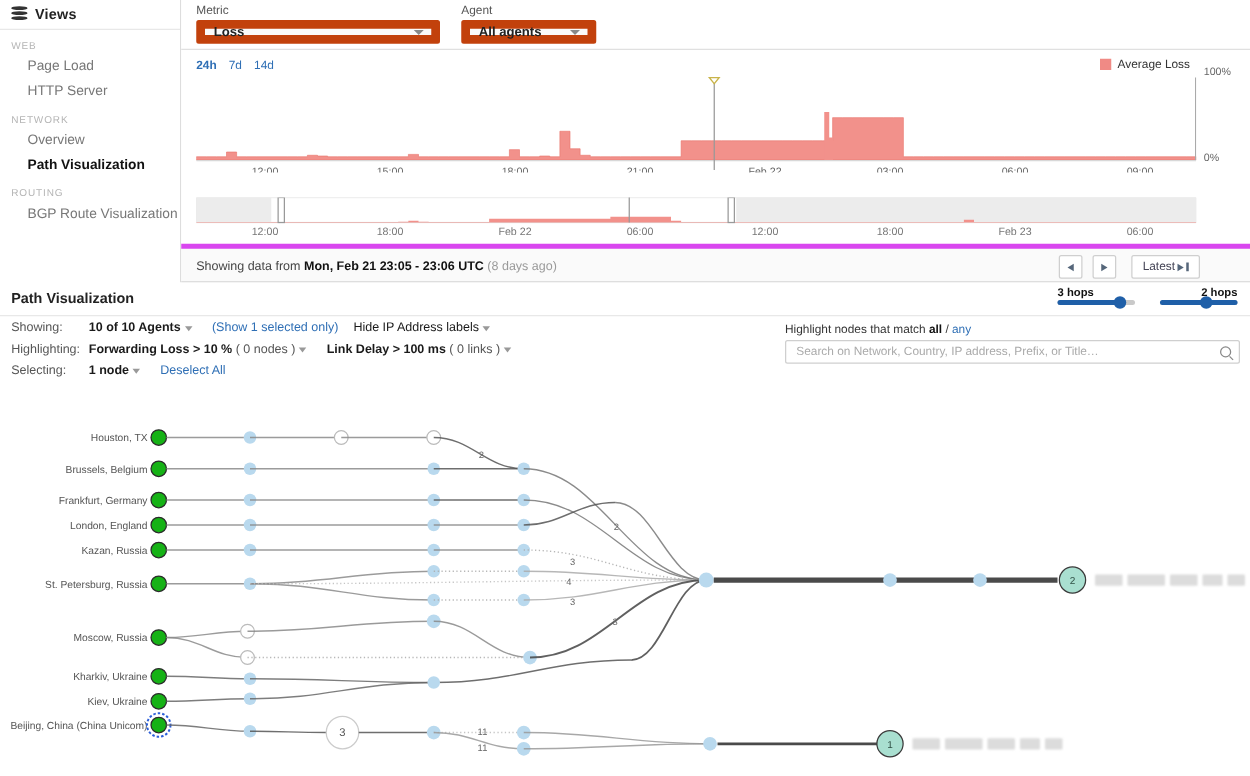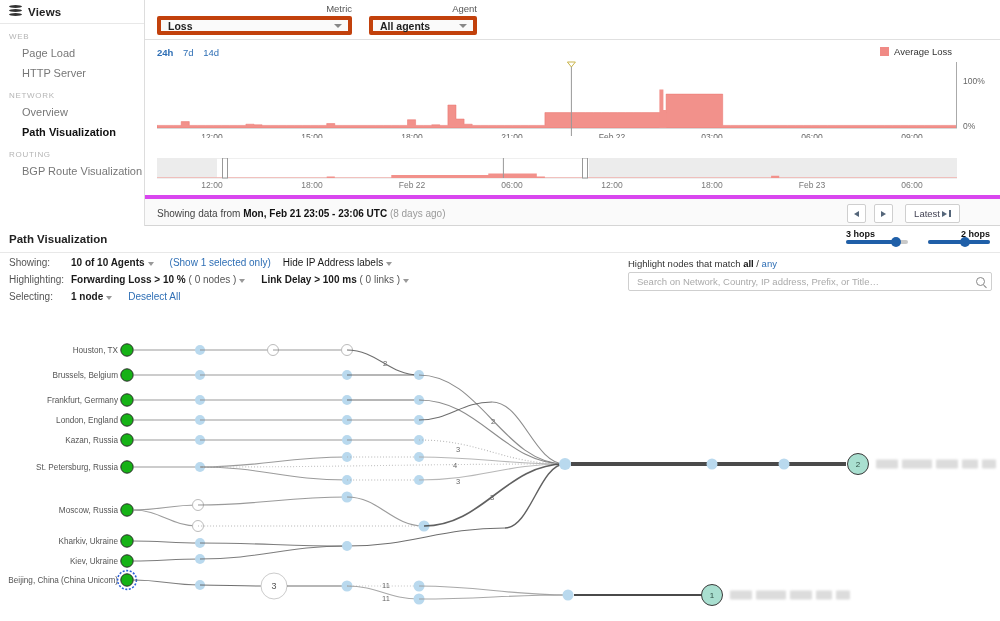--- a/index.html
+++ b/index.html
@@ -61,23 +61,23 @@
       #d2d2d2 25px,#d2d2d2 38px,#f2f2f2 38px,#f2f2f2 41px,
       #d9d9d9 41px,#d9d9d9 52px);
     filter: blur(1.2px);
     opacity:.95;
   }
 
   
   #controls { position:absolute; left:145px; top:0; width:855px; height:40px;
               border-bottom:1px solid #e0e0e0; background:#fff; }
   .ctl { position:absolute; top:3px; }
-  .ctl-label { font-size:9.5px; color:#555; margin-bottom:2px;text-align:right; }
+  .ctl-label { font-size:9.5px; color:#555; margin-bottom:2px; }
   .select-box {
-    position:relative; height:19px; border:4px solid #c2410c;
+    position:relative; height:19px; border:7px solid #c2410c;
     background:#fafafa; border-radius:2px;
     display:flex; align-items:center;
     padding:0 18px 0 7px; font-size:10.5px; font-weight:bold; color:#222;
     cursor:pointer;
   }
   .caret {
     position:absolute; right:6px; top:50%; margin-top:-2px;
     width:0;height:0;border-left:4px solid transparent;border-right:4px solid transparent;
     border-top:4px solid #888;
   }
@@ -251,21 +251,21 @@
             <text x="355" y="80" class="tick-label" text-anchor="middle" font-size="8.5" fill="#777" font-family="&quot;Liberation Sans&quot;, sans-serif">21:00</text>
             <text x="455" y="80" class="tick-label" text-anchor="middle" font-size="8.5" fill="#777" font-family="&quot;Liberation Sans&quot;, sans-serif">Feb 22</text>
             <text x="555" y="80" class="tick-label" text-anchor="middle" font-size="8.5" fill="#777" font-family="&quot;Liberation Sans&quot;, sans-serif">03:00</text>
             <text x="655" y="80" class="tick-label" text-anchor="middle" font-size="8.5" fill="#777" font-family="&quot;Liberation Sans&quot;, sans-serif">06:00</text>
             <text x="755" y="80" class="tick-label" text-anchor="middle" font-size="8.5" fill="#777" font-family="&quot;Liberation Sans&quot;, sans-serif">09:00</text>
             <line x1="414.40000000000003" y1="2" x2="414.40000000000003" y2="76" stroke="#999" stroke-width="1"></line>
             <path d="M410.40000000000003,2 L418.40000000000003,2 L414.40000000000003,7 Z" fill="#fff" stroke="#c9b44a"></path>
             <line x1="799.5" y1="2" x2="799.5" y2="68" stroke="#aaa"></line>
           </svg>
       </div>
-      <div class="y-label" style="left:818px; top:36px;">100%</div>
+      <div class="y-label" style="left:818px; top:12px;">100%</div>
       <div class="y-label" style="left:818px; top:81px;">0%</div>
 
       <div id="mini">
         <svg width="800" height="32" id="mini-svg">
             <rect x="0" y="0" width="800" height="20" fill="#ffffff" stroke="#e0e0e0"></rect>
             <rect x="0" y="0" width="60" height="20" fill="#ececec"></rect>
             <rect x="432" y="0" width="368" height="20" fill="#ececec"></rect>
             <path d="M0,20 L0.0,19.6 L8.1,19.6 L8.1,19.6 L16.2,19.6 L16.2,19.6 L24.2,19.6 L24.2,19.6 L32.3,19.6 L32.3,19.6 L40.4,19.6 L40.4,19.6 L48.5,19.6 L48.5,19.6 L56.6,19.6 L56.6,19.6 L64.6,19.6 L64.6,19.6 L72.7,19.6 L72.7,19.6 L80.8,19.6 L80.8,19.6 L88.9,19.6 L88.9,19.6 L97.0,19.6 L97.0,19.6 L105.1,19.6 L105.1,19.6 L113.1,19.6 L113.1,19.6 L121.2,19.6 L121.2,19.6 L129.3,19.6 L129.3,19.6 L137.4,19.6 L137.4,19.6 L145.5,19.6 L145.5,19.6 L153.5,19.6 L153.5,19.6 L161.6,19.6 L161.6,19.4 L169.7,19.4 L169.7,18.5 L177.8,18.5 L177.8,19.4 L185.9,19.4 L185.9,19.6 L193.9,19.6 L193.9,19.6 L202.0,19.6 L202.0,19.6 L210.1,19.6 L210.1,19.6 L218.2,19.6 L218.2,19.6 L226.3,19.6 L226.3,19.6 L234.3,19.6 L234.3,17.0 L242.4,17.0 L242.4,17.0 L250.5,17.0 L250.5,17.0 L258.6,17.0 L258.6,17.0 L266.7,17.0 L266.7,17.0 L274.7,17.0 L274.7,17.0 L282.8,17.0 L282.8,17.0 L290.9,17.0 L290.9,17.0 L299.0,17.0 L299.0,17.0 L307.1,17.0 L307.1,17.0 L315.2,17.0 L315.2,17.0 L323.2,17.0 L323.2,17.0 L331.3,17.0 L331.3,15.4 L339.4,15.4 L339.4,15.4 L347.5,15.4 L347.5,15.4 L355.6,15.4 L355.6,15.4 L363.6,15.4 L363.6,15.4 L371.7,15.4 L371.7,15.4 L379.8,15.4 L379.8,18.5 L387.9,18.5 L387.9,19.6 L396.0,19.6 L396.0,19.6 L404.0,19.6 L404.0,19.6 L412.1,19.6 L412.1,19.6 L420.2,19.6 L420.2,19.6 L428.3,19.6 L428.3,19.6 L436.4,19.6 L436.4,19.6 L444.4,19.6 L444.4,19.6 L452.5,19.6 L452.5,19.6 L460.6,19.6 L460.6,19.6 L468.7,19.6 L468.7,19.6 L476.8,19.6 L476.8,19.6 L484.8,19.6 L484.8,19.6 L492.9,19.6 L492.9,19.6 L501.0,19.6 L501.0,19.6 L509.1,19.6 L509.1,19.6 L517.2,19.6 L517.2,19.6 L525.3,19.6 L525.3,19.6 L533.3,19.6 L533.3,19.6 L541.4,19.6 L541.4,19.6 L549.5,19.6 L549.5,19.6 L557.6,19.6 L557.6,19.6 L565.7,19.6 L565.7,19.6 L573.7,19.6 L573.7,19.6 L581.8,19.6 L581.8,19.6 L589.9,19.6 L589.9,19.6 L598.0,19.6 L598.0,19.6 L606.1,19.6 L606.1,19.6 L614.1,19.6 L614.1,17.7 L622.2,17.7 L622.2,19.6 L630.3,19.6 L630.3,19.6 L638.4,19.6 L638.4,19.6 L646.5,19.6 L646.5,19.6 L654.5,19.6 L654.5,19.6 L662.6,19.6 L662.6,19.6 L670.7,19.6 L670.7,19.6 L678.8,19.6 L678.8,19.6 L686.9,19.6 L686.9,19.6 L694.9,19.6 L694.9,19.6 L703.0,19.6 L703.0,19.6 L711.1,19.6 L711.1,19.6 L719.2,19.6 L719.2,19.6 L727.3,19.6 L727.3,19.6 L735.4,19.6 L735.4,19.6 L743.4,19.6 L743.4,19.6 L751.5,19.6 L751.5,19.6 L759.6,19.6 L759.6,19.6 L767.7,19.6 L767.7,19.6 L775.8,19.6 L775.8,19.6 L783.8,19.6 L783.8,19.6 L791.9,19.6 L791.9,19.6 L800.0,19.6 L800.0,19.6 L800,20 Z" fill="#f2918b"></path>
             <rect x="65.5" y="0" width="5" height="20" fill="#ffffff" stroke="#999"></rect>
             <rect x="425.5" y="0" width="5" height="20" fill="#ffffff" stroke="#999"></rect>

